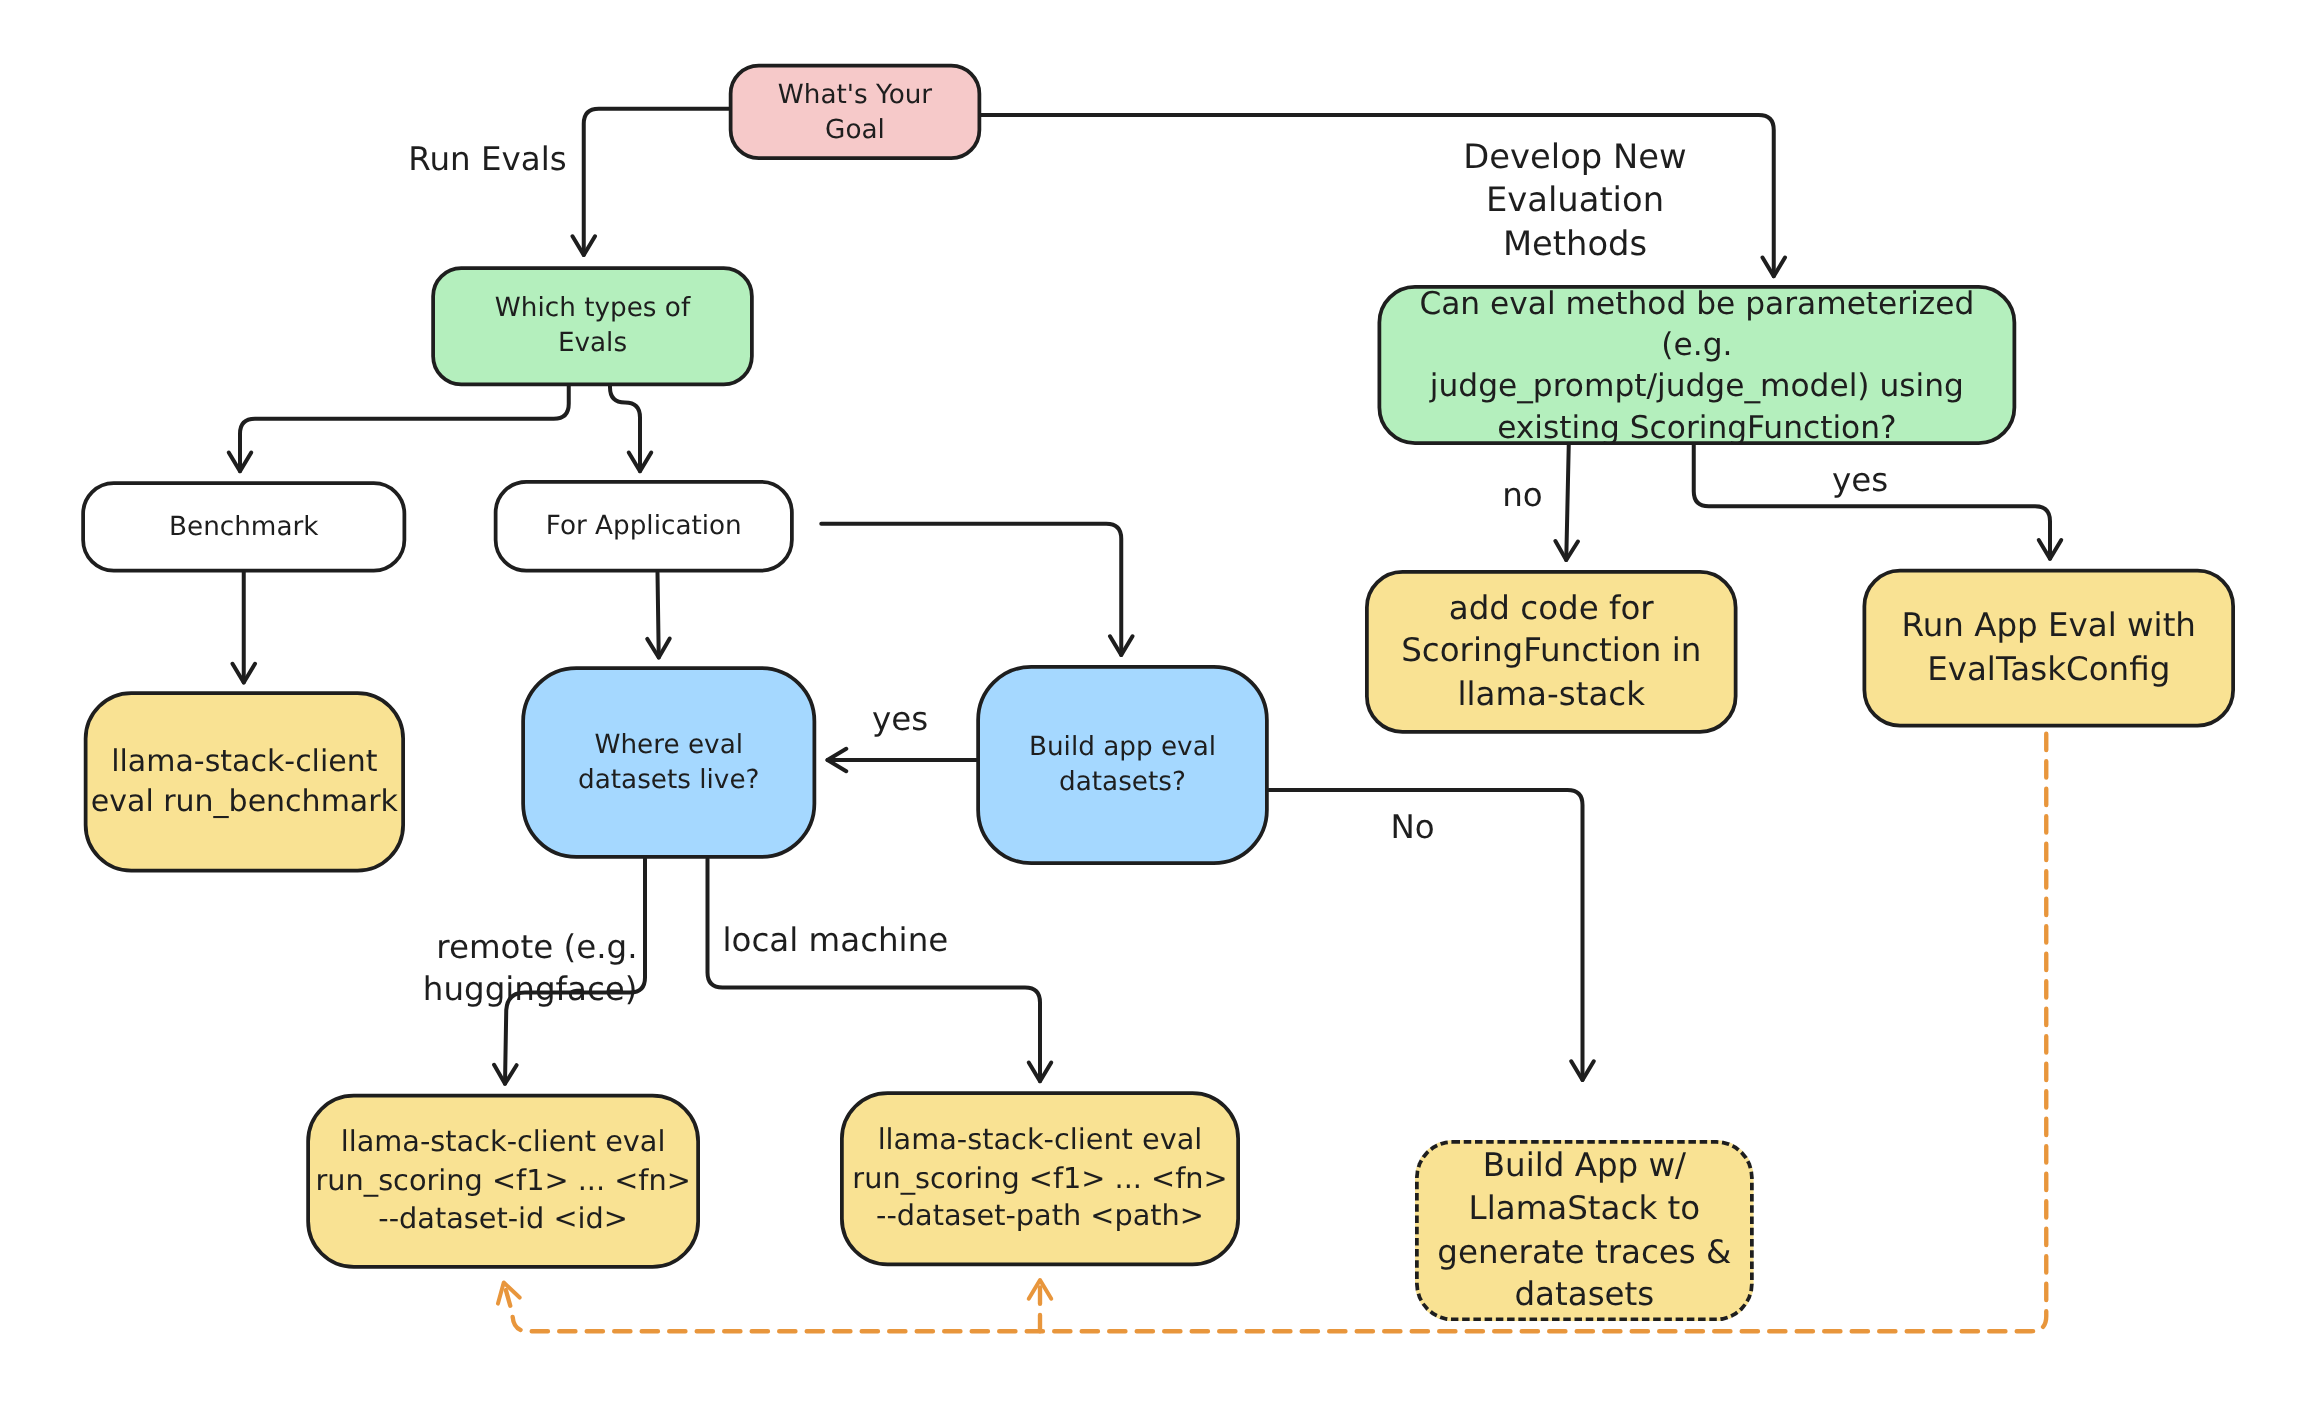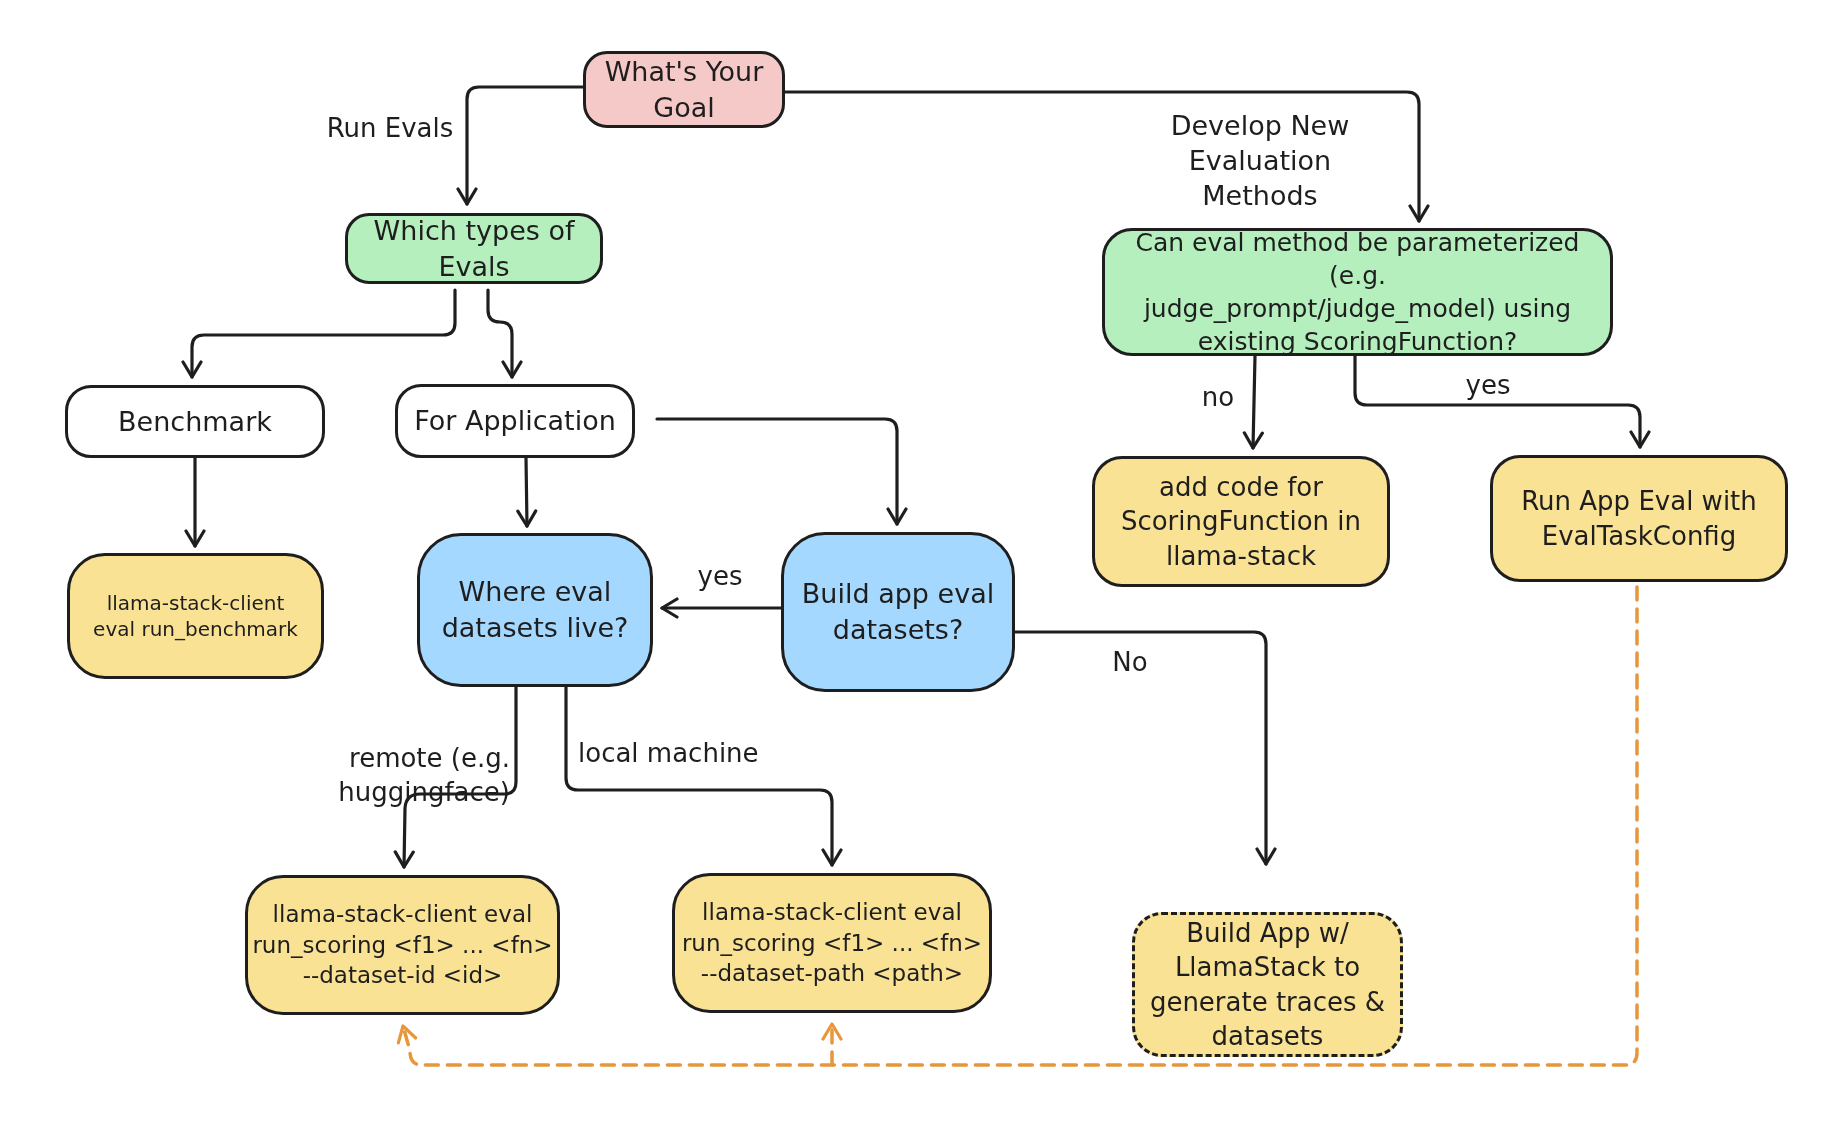--- a/index.html
+++ b/index.html
@@ -4,37 +4,37 @@
 <style>
   html,body{margin:0;padding:0;background:#ffffff;}
   #canvas{
     position:relative;width:1840px;height:1124px;background:#ffffff;overflow:hidden;
     font-family:"DejaVu Sans","Liberation Sans",sans-serif;color:#1e1e1e;
   }
   #edges{position:absolute;left:0;top:0;width:1840px;height:1124px;}
   .node{
     position:absolute;box-sizing:border-box;display:flex;align-items:center;justify-content:center;
     text-align:center;white-space:pre-line;border:3.2px solid #1e1e1e;
-    font-size:27px;line-height:1.32;z-index:2;
+    font-size:21px;line-height:1.32;z-index:2;
   }
   .pink  {background:#f6c9c9;border-radius:24px;}
   .green {background:#b4efbd;border-radius:24px;}
   .white {background:#ffffff;border-radius:26px;}
   .blue  {background:#a5d8ff;border-radius:44px;}
   .yellow{background:#f9e293;border-radius:38px;}
   .dashedge{border-style:dashed;border-width:3.5px;border-radius:30px;}
   .elabel{
     position:absolute;white-space:pre-line;text-align:center;font-size:26px;line-height:1.3;z-index:3;
   }
   
   #n-goal     {left:583px;  top:51px;  width:202px; height:77px;}
-  #n-which    {left:345px;  top:213px; width:258px; height:71px;}
+  #n-which    {left:345px;  top:213px; width:258px; height:96px;}
   #n-benchmark{left:65px;   top:385px; width:260px; height:73px;}
   #n-forapp   {left:395px;  top:384px; width:240px; height:74px;}
-  #n-runbench {left:67px;   top:553px; width:257px; height:126px; font-size:20px;}
+  #n-runbench {left:67px;   top:553px; width:257px; height:145px; font-size:24px;}
   #n-where    {left:417px;  top:533px; width:236px; height:154px;}
   #n-have     {left:781px;  top:532px; width:234px; height:160px;}
   #n-caneval  {left:1102px; top:228px; width:511px; height:128px; font-size:25px; border-radius:30px;}
   #n-addcode  {left:1092px; top:456px; width:298px; height:131px; font-size:26px; border-radius:30px;}
   #n-runapp   {left:1490px; top:455px; width:298px; height:127px; font-size:26px; border-radius:30px;}
   #n-cmdid    {left:245px;  top:875px; width:315px; height:140px; font-size:23px;}
   #n-cmdpath  {left:672px;  top:873px; width:320px; height:140px; font-size:23px;}
   #n-buildapp {left:1132px; top:872px; width:271px; height:145px; font-size:26px;margin-top:40px;}
   
   #l-runevals{left:320px;  top:112px; width:140px;}

